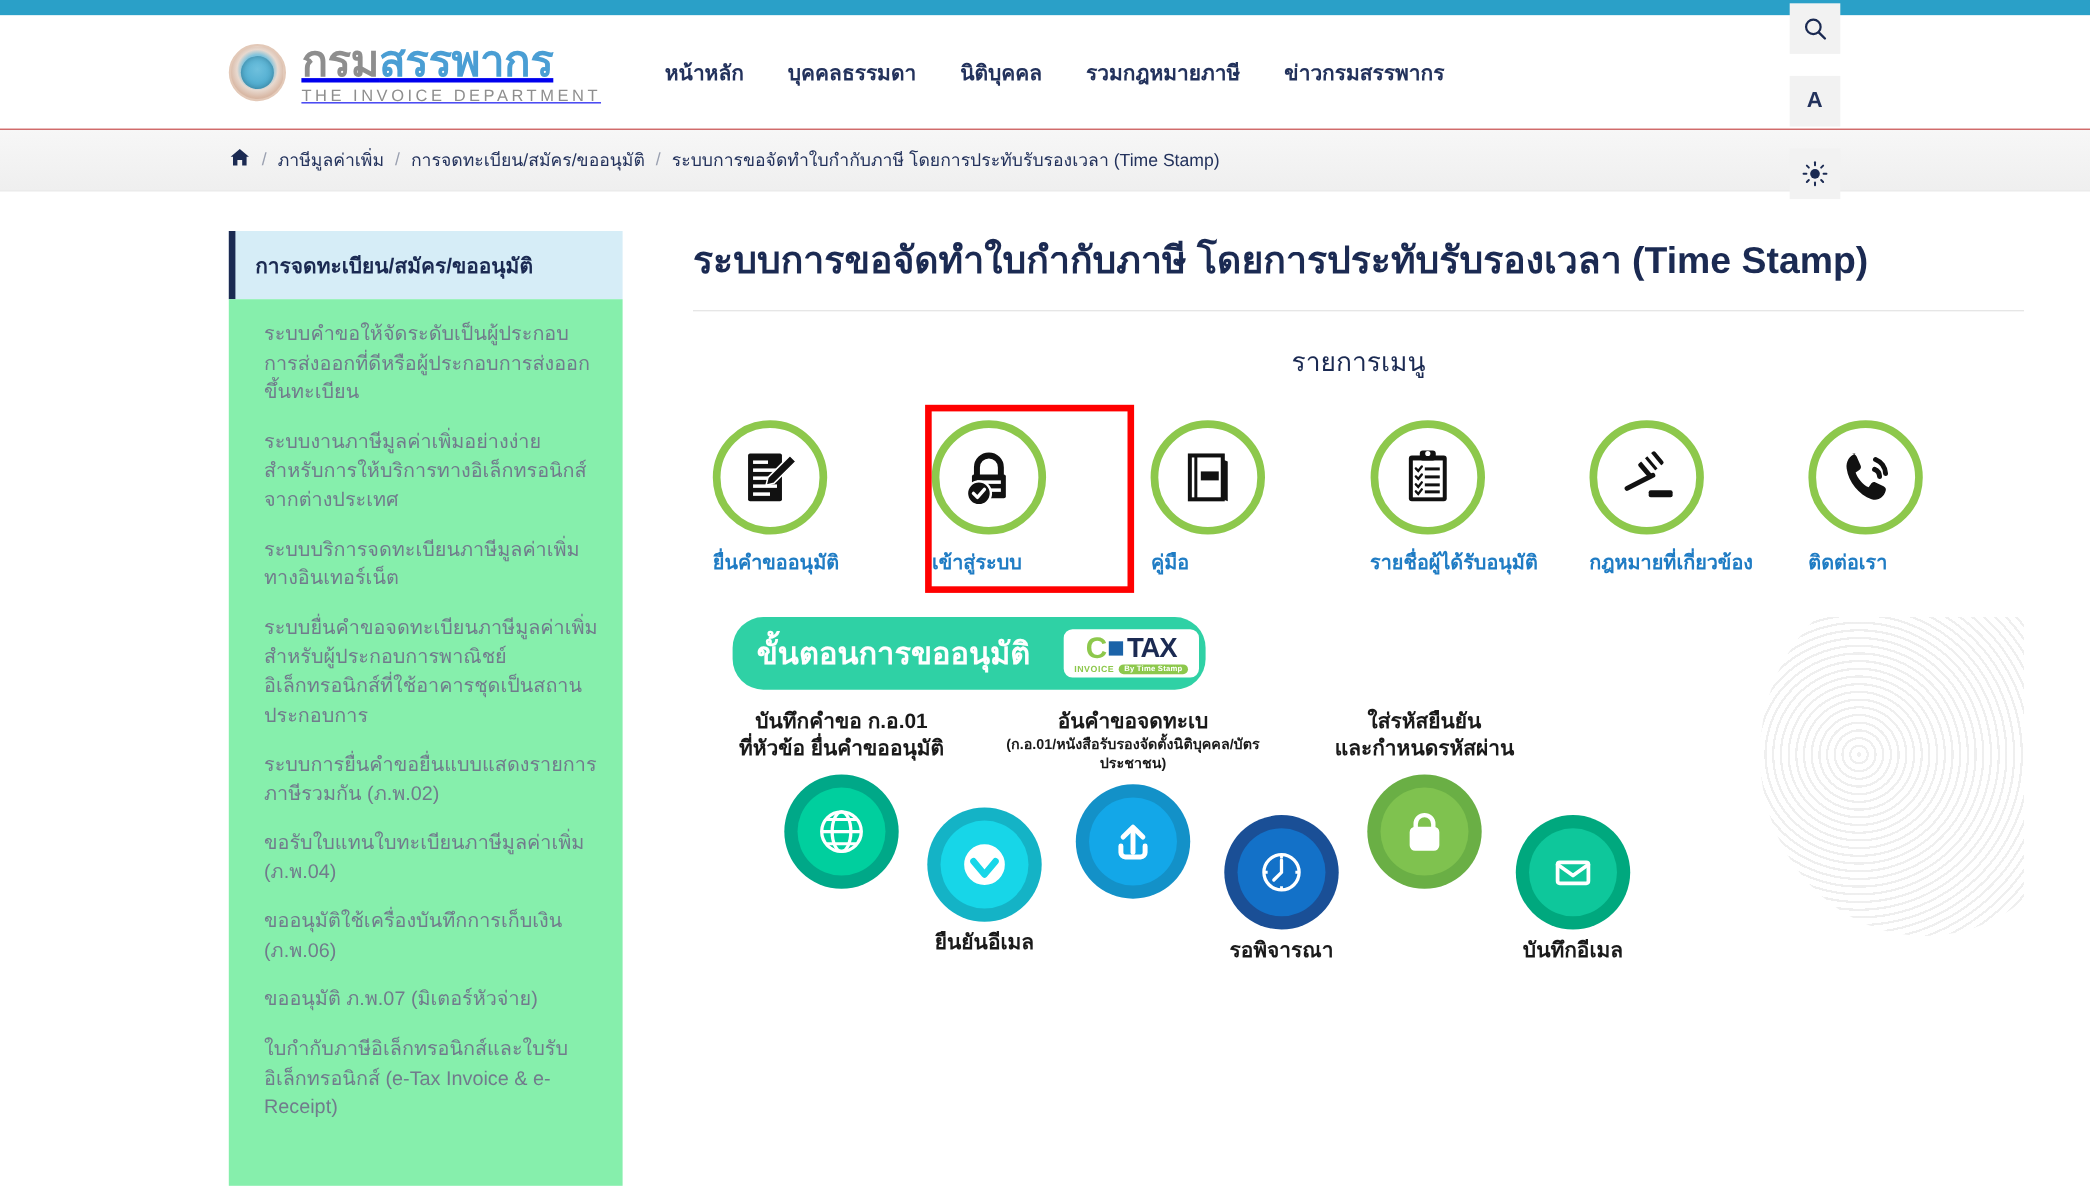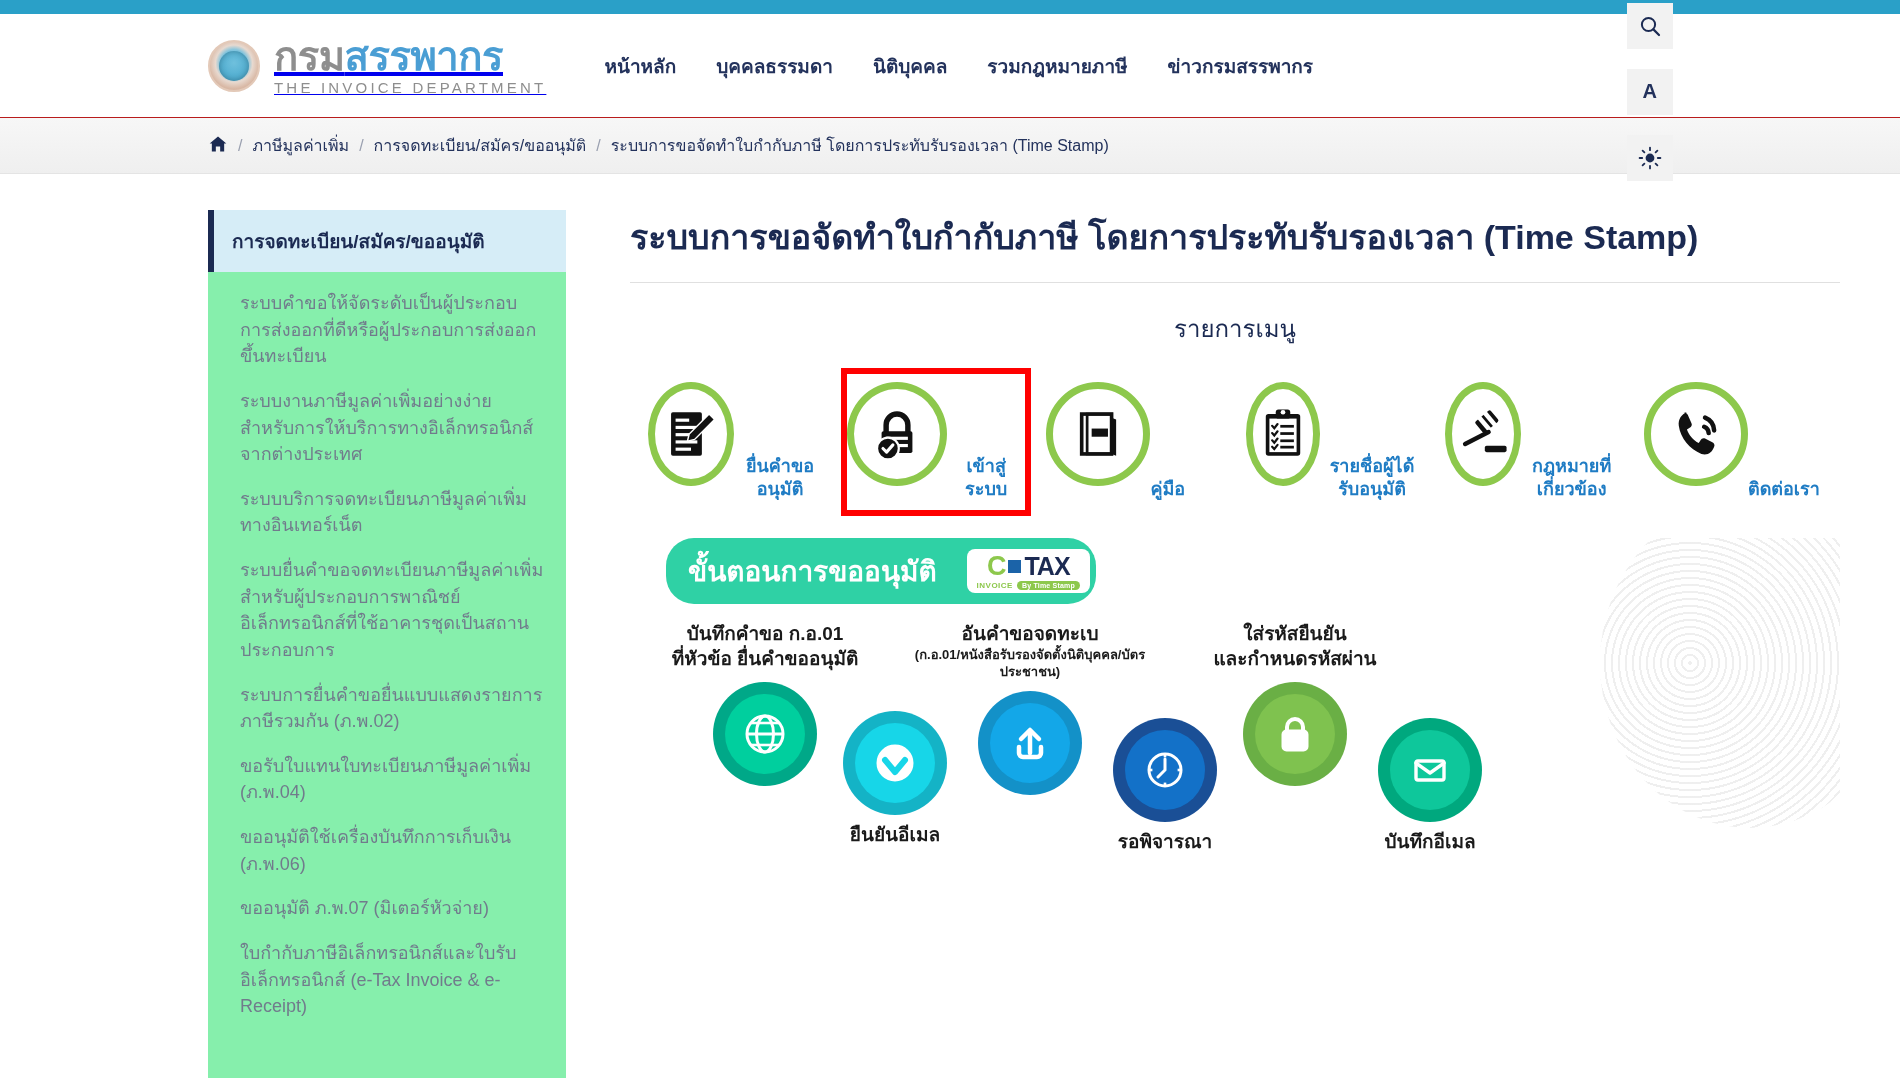--- a/index.html
+++ b/index.html
@@ -106,22 +106,22 @@
   }
   .divider { height: 1px; background: #e0e0e0; margin-bottom: 26px; }
   .menu-heading {
     text-align: center; font-size: 24px; font-weight: 400;
     color: #1b2a52; margin-bottom: 26px;
   }
 
   
   .menu-row { display: flex; justify-content: space-between; align-items: flex-start; padding: 0 18px; }
   .tile {
-    width: 178px; display: flex; 
-    align-items: flex-end; text-decoration: none; position: relative;
+    width: 178px; display: flex; flex-direction: column;
+    align-items: flex-start; text-decoration: none; position: relative;
     padding: 8px 0 10px;
   }
   .tile.highlighted { outline: 6px solid #ff0000; outline-offset: 0; }
   .tile-circle {
     width: 104px; height: 104px; border-radius: 50%;
     border: 7px solid #8dc84c;
     background: #fff;
     display: flex; align-items: center; justify-content: center;
     margin-bottom: 14px;
   }

